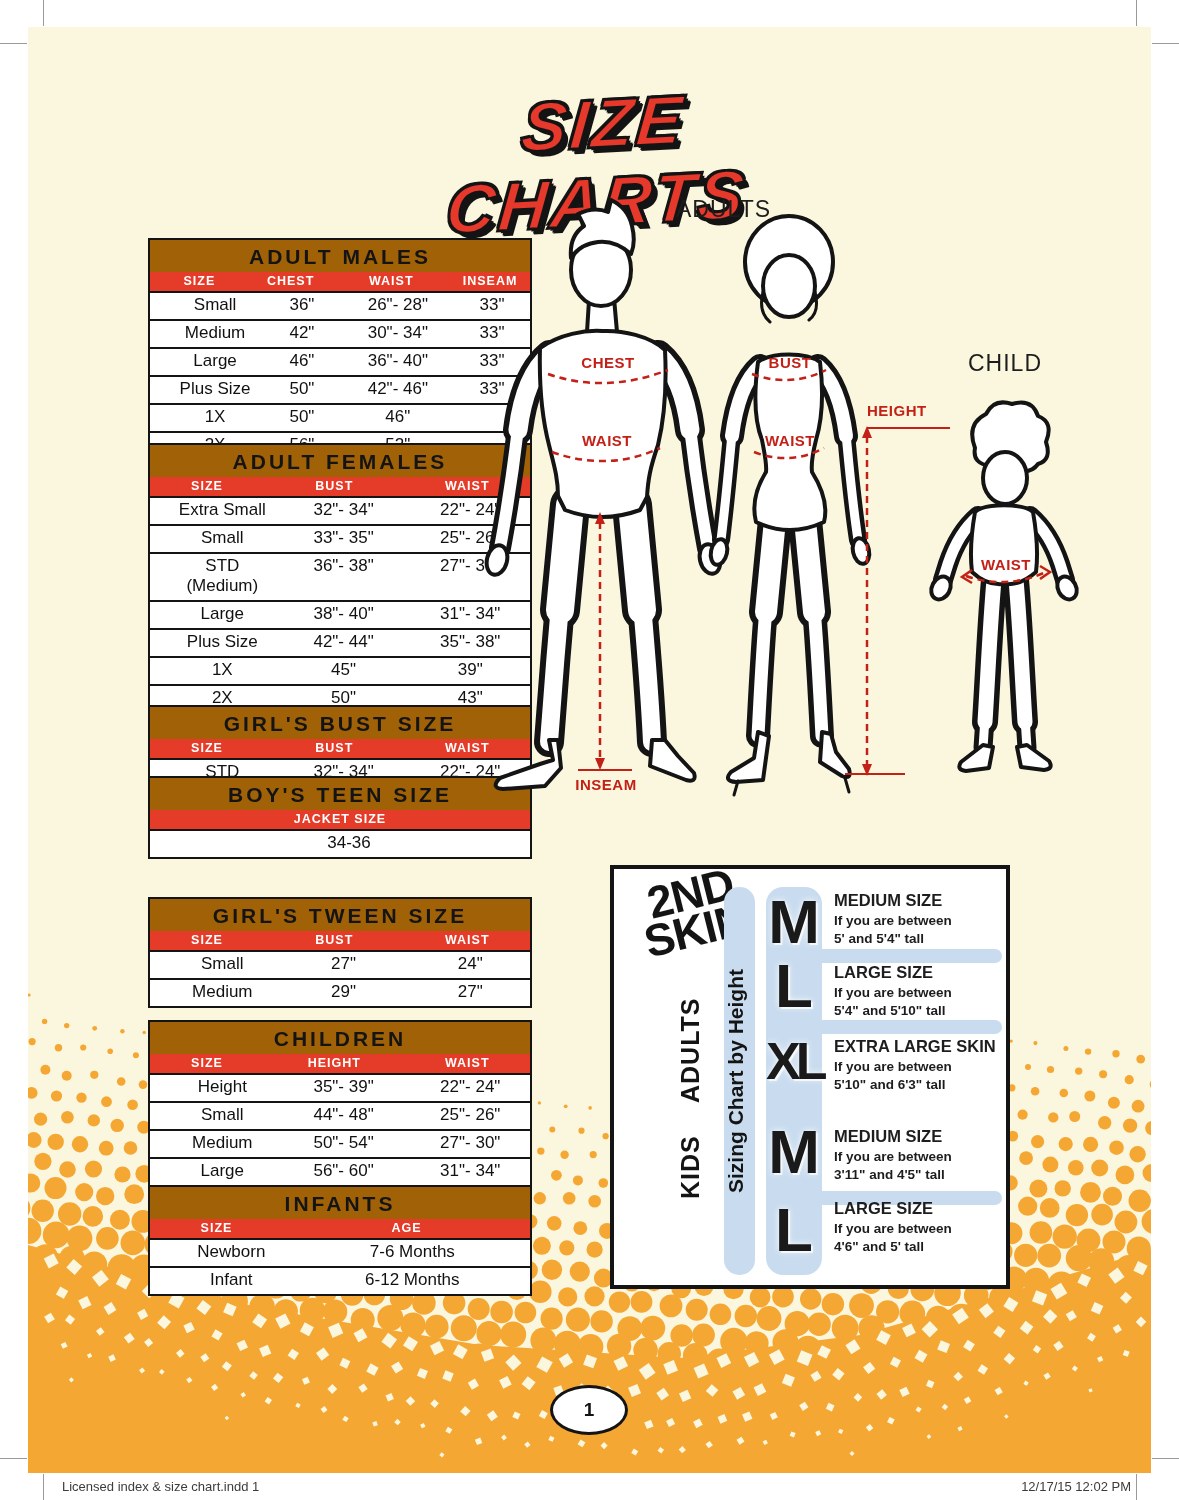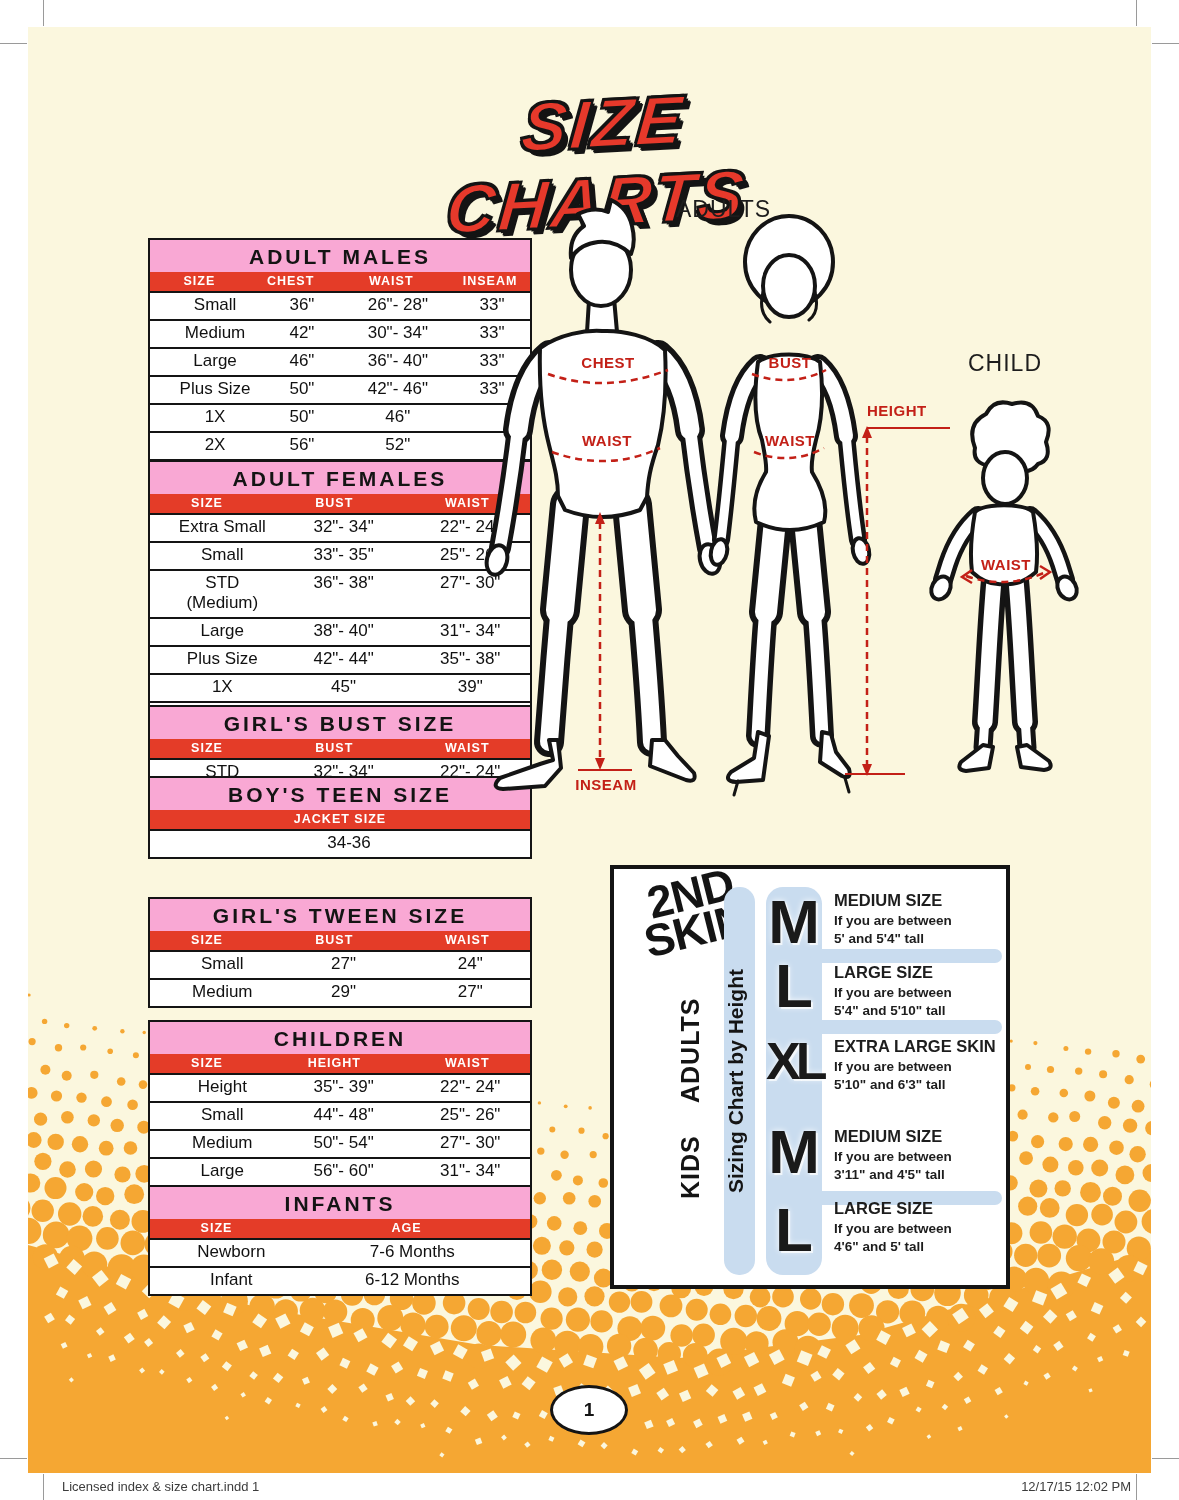--- a/index.html
+++ b/index.html
@@ -14,21 +14,21 @@
   .big-title{position:absolute;left:360px;top:84px;width:480px;text-align:center;z-index:2;
      font-weight:bold;font-style:italic;font-size:68px;letter-spacing:3px;color:#E6392B;
      transform:rotate(-3deg) skewX(-8deg);
      -webkit-text-stroke:2px #141414;
      text-shadow:3px 3px 0 #141414,-2px -2px 0 #141414,2px -2px 0 #141414,
                  -2px 2px 0 #141414,5px 5px 0 #141414,6px 6px 0 #141414;}
 
   .section-label{position:absolute;z-index:2;color:#1d1d1d;font-size:23px;letter-spacing:1px;}
 
   
-  .sizetable{position:absolute;left:148px;width:384px;background:#f9a8d4;
+  .sizetable{position:absolute;left:148px;width:384px;background:#a16207;
      border:2px solid #141414;z-index:2;box-sizing:border-box;}
   .sizetable .ttl{text-align:center;font-weight:bold;font-size:21px;letter-spacing:3px;
      color:#141414;padding:5px 0 3px 0;}
   .sizetable .hdr{background:#E43C28;display:flex;}
   .sizetable .hdr span{color:#ffffff;font-weight:bold;font-size:12.5px;letter-spacing:1px;
      text-align:center;padding:2px 0 3px 0;}
   .sizetable .row{display:flex;border-top:2px solid #141414;background:#ffffff;padding-left:18px;}
   .sizetable .row span{font-size:17px;color:#111;text-align:center;padding:2px 0 4px 0;}
   .cols4 .hdr span:nth-child(1),.cols4 .row span:nth-child(1){width:26%;}
   .cols4 .hdr span:nth-child(2),.cols4 .row span:nth-child(2){width:22%;}
@@ -836,21 +836,21 @@
       <span>46"</span>
       <span></span>
     </div>
     <div class="row">
       <span>2X</span>
       <span>56"</span>
       <span>52"</span>
       <span></span>
     </div>
   </div>
-<div class="sizetable cols3" style="top:460px;">
+<div class="sizetable cols3" style="top:443px;">
     <div class="ttl">ADULT FEMALES</div>
     <div class="hdr">
       <span>SIZE</span>
       <span>BUST</span>
       <span>WAIST</span>
     </div>
     <div class="row">
       <span>Extra Small</span>
       <span>32"- 34"</span>
       <span>22"- 24"</span>

